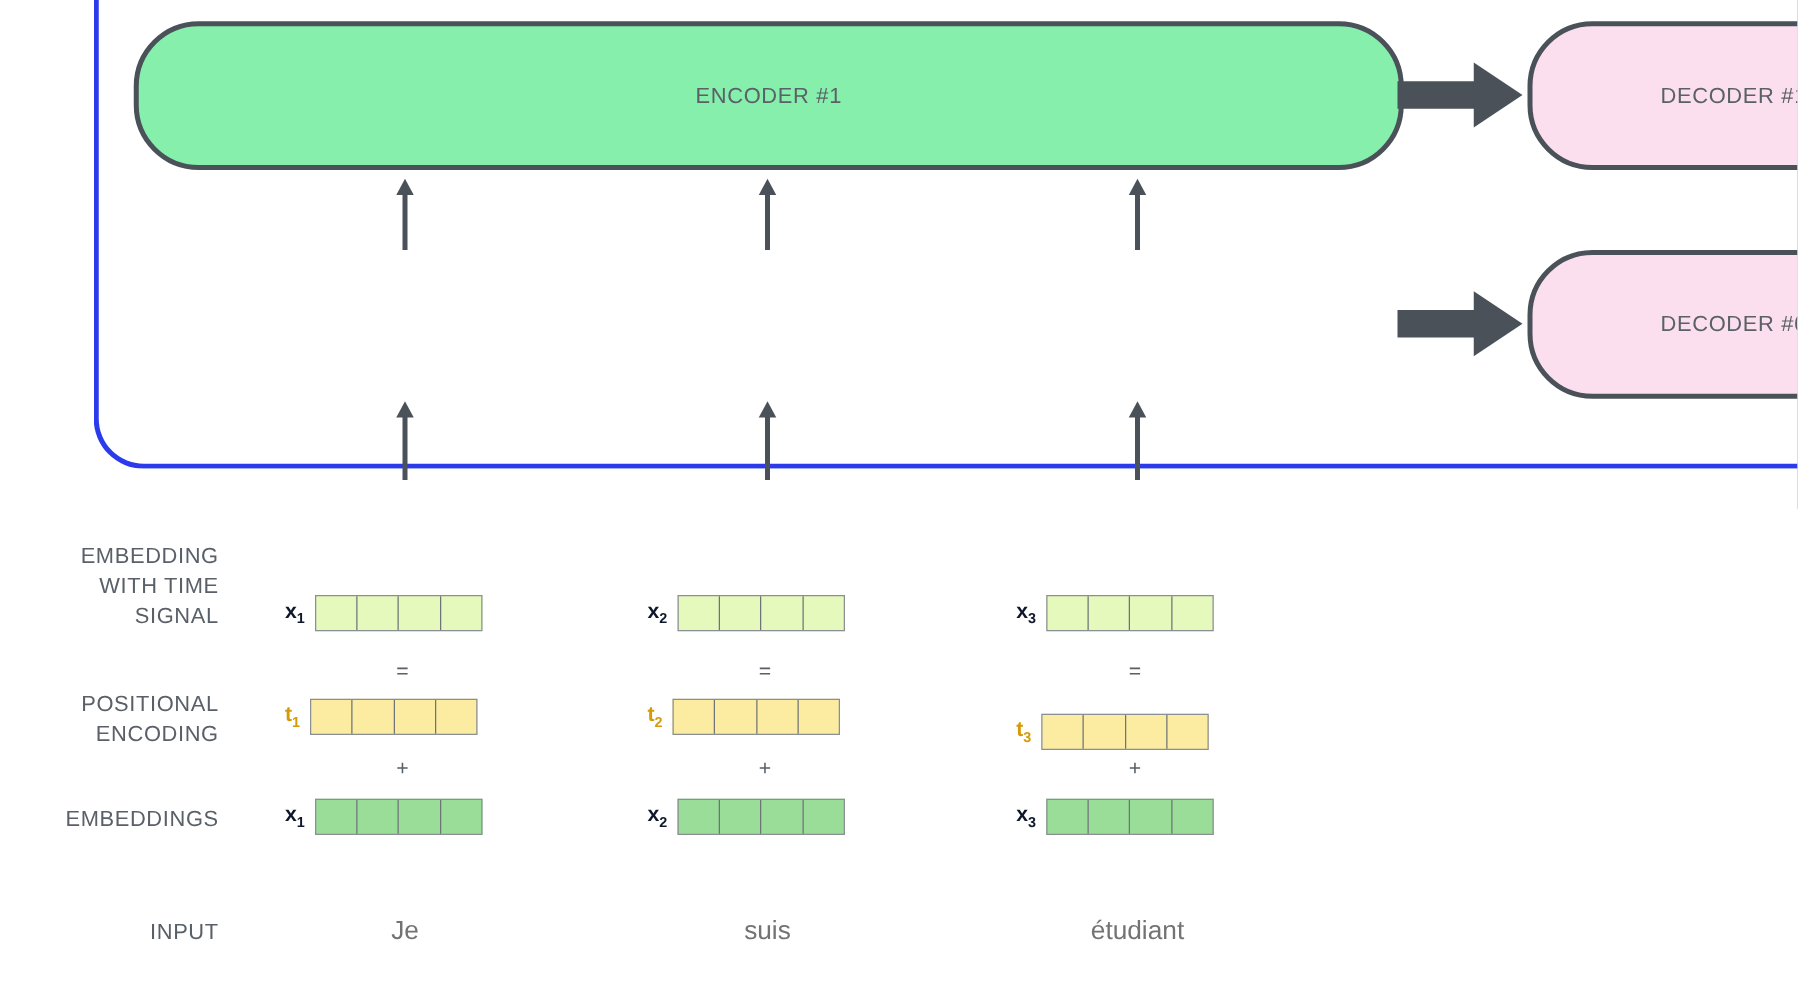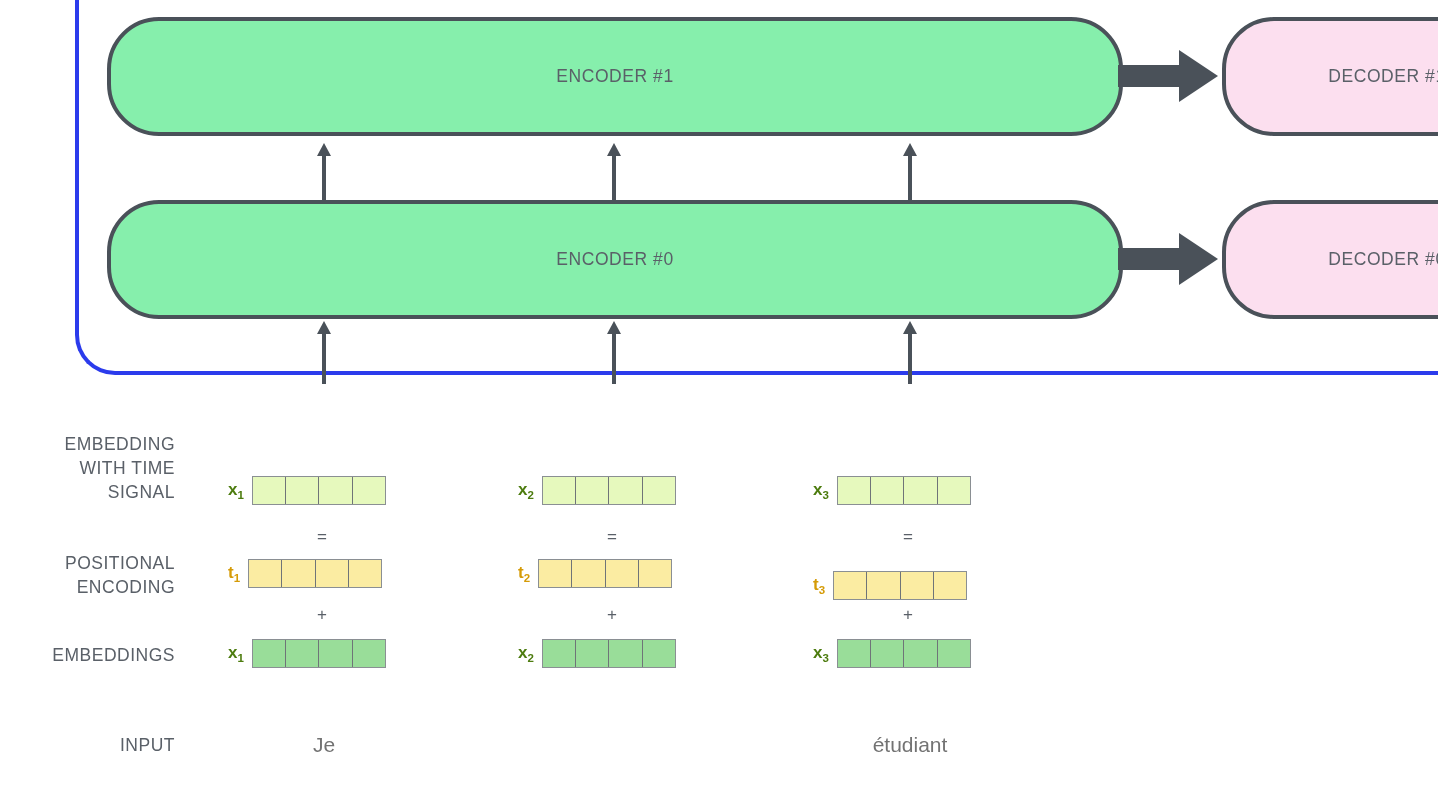--- a/index.html
+++ b/index.html
@@ -144,21 +144,21 @@
   .vec-tag {
     font-size: 17px;
     font-weight: bold;
     margin-right: 8px;
     white-space: nowrap;
   }
   .vec-tag sub {
     font-size: 11.5px;
     font-weight: bold;
   }
-  .tag-green  { color: #4d7c0f; }
+  .tag-green  { color: #0f172a; }
   .tag-gold   { color: #d59b07; }
   .vec-cells {
     display: flex;
     border: 1.5px solid #8a8f93;
     box-sizing: border-box;
     height: 29px;
     width: 134px;
   }
   .vec-cells .cell {
     flex: 1 1 0;
@@ -193,23 +193,20 @@
 <body>
 
 <div id="canvas">
 
   <div class="blue-outline"></div>
 
   <div class="block encoder" id="encoder1">
     <span class="block-label">ENCODER #1</span>
   </div>
 
-  <div class="block encoder" id="encoder0">
-    <span class="block-label">ENCODER #0</span>
-  </div>
 
   <div class="block decoder" id="decoder1">
     <span class="block-label">DECODER #1</span>
   </div>
 
   <div class="block decoder" id="decoder0">
     <span class="block-label">DECODER #0</span>
   </div>
 
   <div class="thick-arrow" style="left:1118px; top:50px;">
@@ -308,20 +305,21 @@
   <div class="op" style="left:597px; top:605px;">+</div>
   <div class="vec-row" style="left:518px; top:639px;">
     <span class="vec-tag tag-green"><span>x</span><sub>2</sub></span>
     <span class="vec-cells cells-green">
       <span class="cell"></span>
         <span class="cell"></span>
         <span class="cell"></span>
         <span class="cell"></span>
     </span>
   </div>
+  <div class="input-word" style="left:514px; top:733px;">suis</div>
 
   <div class="vec-row" style="left:813px; top:476px;">
     <span class="vec-tag tag-green"><span>x</span><sub>3</sub></span>
     <span class="vec-cells cells-lightgreen">
       <span class="cell"></span>
         <span class="cell"></span>
         <span class="cell"></span>
         <span class="cell"></span>
     </span>
   </div>

